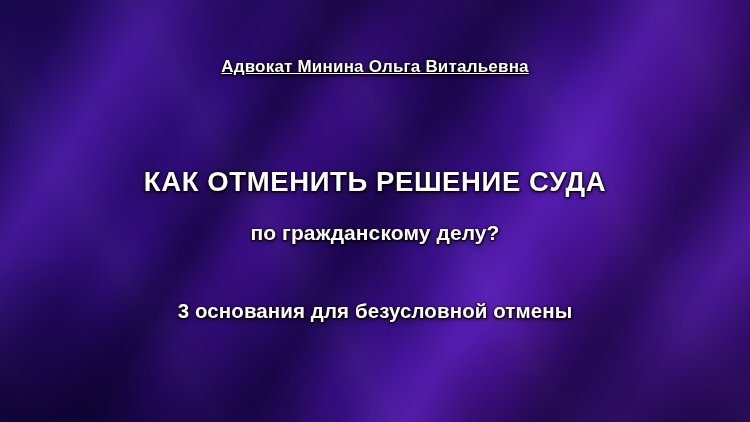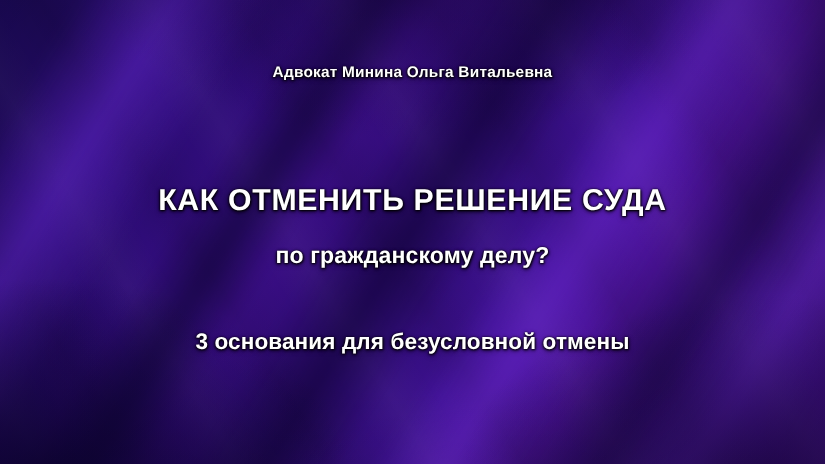--- a/index.html
+++ b/index.html
@@ -92,23 +92,24 @@
     white-space: nowrap;
     text-shadow:
       0 0 2px rgba(0,0,0,0.75),
       1px 1px 2px rgba(0,0,0,0.80),
       -1px 1px 2px rgba(0,0,0,0.55),
       0 2px 5px rgba(0,0,0,0.55);
   }
 
   #author-line {
     top: 57px;
-    font-size: 14px;
+    font-size: 17px;
     font-weight: 700;
     letter-spacing: 0.2px;
+    text-decoration: underline;
   }
 
   #headline {
     top: 166px;
     font-size: 27.5px;
     font-weight: 700;
     letter-spacing: 0.6px;
   }
 
   #subheadline {

